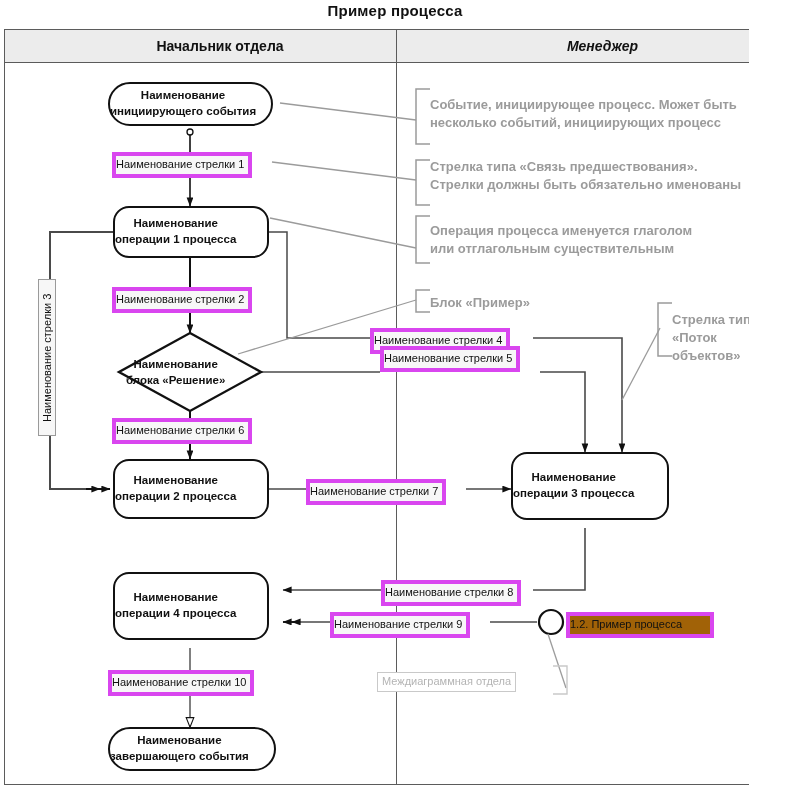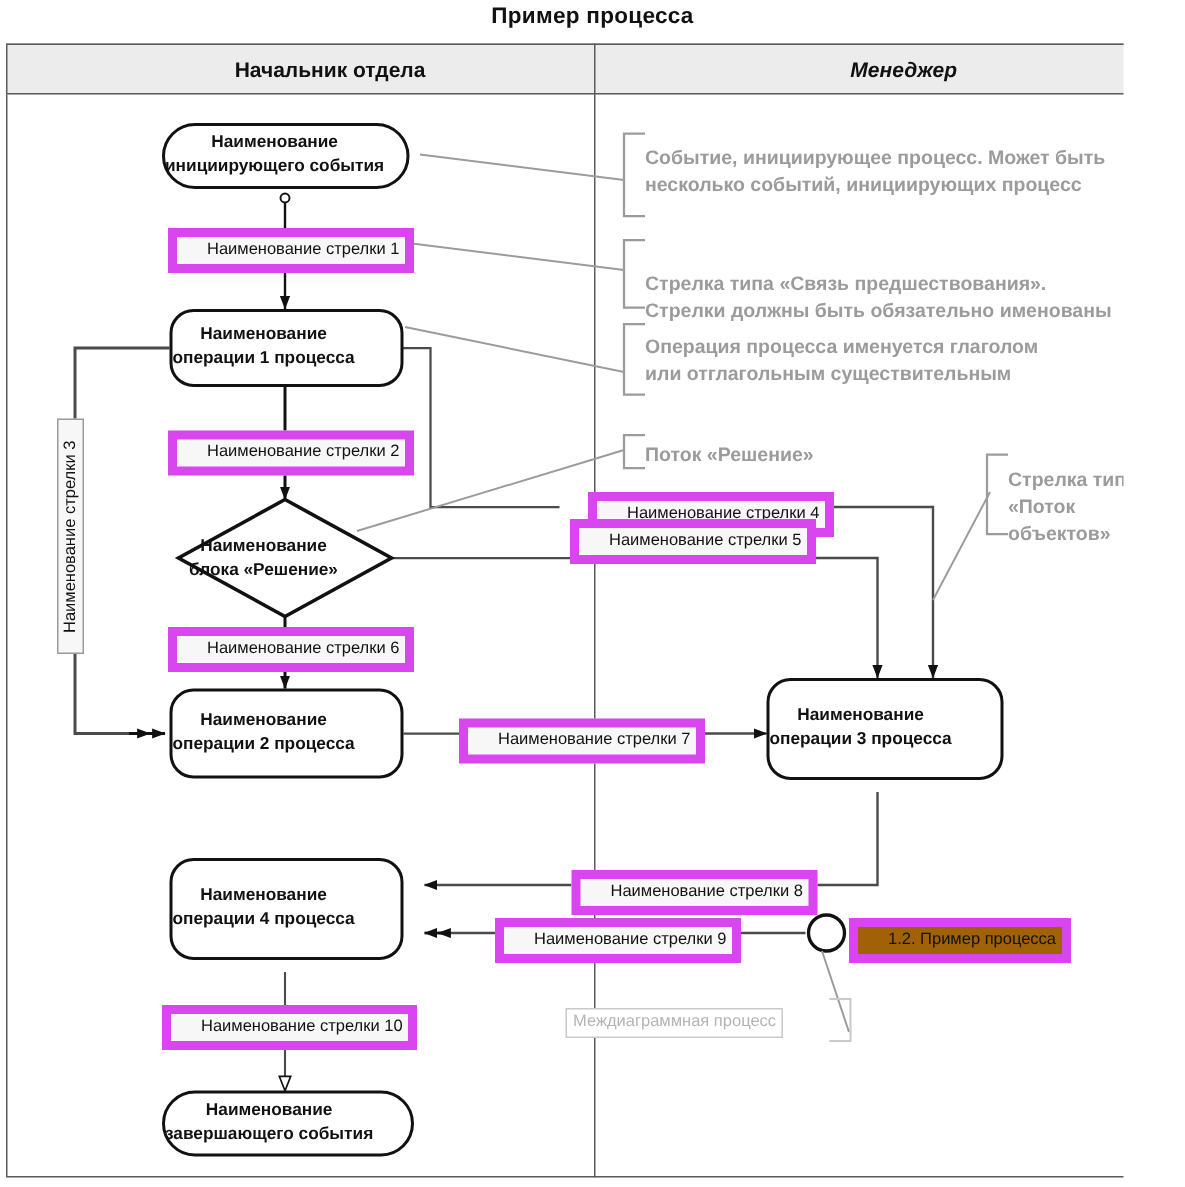--- a/index.html
+++ b/index.html
@@ -15,22 +15,22 @@
   #lane-title-1{left:4px;width:392px;}
   #lane-title-2{left:388px;width:389px;font-style:italic;}
   #lane-div{position:absolute;left:396px;top:29px;width:1px;height:756px;background:#5b5b5b;}
 
   svg#wires{position:absolute;left:0;top:0;width:790px;height:791px;pointer-events:none;}
 
   .node{position:absolute;box-sizing:border-box;display:flex;align-items:center;text-align:center;color:#111;background:#fff;}
   .rbox{border:2.2px solid #111;border-radius:16px;font-size:11.5px;line-height:1.35;font-weight:bold;}
   .ebox{border:2.6px solid #111;border-radius:22px;font-size:11.5px;line-height:1.35;font-weight:bold;}
 
-  .alabel{position:absolute;box-sizing:border-box;background:#f7f7f7;border:6px solid #d946ef;
-          font-size:11px;color:#111;line-height:1;padding:3px 4px 4px 20px;white-space:nowrap;}
+  .alabel{position:absolute;box-sizing:border-box;background:#f7f7f7;border:4px solid #d946ef;
+          font-size:11px;color:#111;line-height:1;padding:3px 4px 4px 0;white-space:nowrap;}
   .alabel.plain{background:#a16207;}
   .vlabel{position:absolute;box-sizing:border-box;background:#f7f7f7;border:1px solid #9a9a9a;
           font-size:11px;color:#111;white-space:nowrap;
           writing-mode:vertical-rl;transform:rotate(180deg);
           display:flex;align-items:center;justify-content:center;}
 
   .note{position:absolute;font-size:13px;line-height:1.38;color:#9b9b9b;font-weight:bold;white-space:pre-line;}
   .ghost-label{position:absolute;box-sizing:border-box;background:#fff;border:1px solid #c9c9c9;
           font-size:11px;color:#b4b4b4;line-height:1;padding:3px 4px 4px 4px;white-space:nowrap;}
 </style>
@@ -138,28 +138,28 @@
 
   <div class="node ebox" style="left:108px;top:727px;width:168px;height:44px;">
     <span>Наименование<br>завершающего события</span>
   </div>
 
   <div class="alabel plain" style="left:566px;top:612px;width:148px;">1.2. Пример процесса</div>
 
   <div class="alabel" style="left:112px;top:152px;">Наименование стрелки 1</div>
   <div class="alabel" style="left:112px;top:287px;">Наименование стрелки 2</div>
   <div class="vlabel" style="left:38px;top:279px;width:18px;height:157px;">Наименование стрелки 3</div>
-  <div class="alabel" style="left:392px;top:328px;text-align:center;">Наименование стрелки 4</div>
+  <div class="alabel" style="left:370px;top:328px;text-align:center;">Наименование стрелки 4</div>
   <div class="alabel" style="left:380px;top:346px;">Наименование стрелки 5</div>
   <div class="alabel" style="left:112px;top:418px;text-align:center;">Наименование стрелки 6</div>
   <div class="alabel" style="left:306px;top:479px;">Наименование стрелки 7</div>
   <div class="alabel" style="left:381px;top:580px;">Наименование стрелки 8</div>
   <div class="alabel" style="left:330px;top:612px;">Наименование стрелки 9</div>
   <div class="alabel" style="left:108px;top:670px;">Наименование стрелки 10</div>
 
   <div class="note" style="left:430px;top:96px;width:330px;">Событие, инициирующее процесс. Может быть<br>несколько событий, инициирующих процесс</div>
-  <div class="note" style="left:430px;top:180px;width:330px;">Стрелка типа «Связь предшествования».<br>Стрелки должны быть обязательно именованы</div>
+  <div class="note" style="left:430px;top:158px;width:330px;">Стрелка типа «Связь предшествования».<br>Стрелки должны быть обязательно именованы</div>
   <div class="note" style="left:430px;top:222px;width:330px;">Операция процесса именуется глаголом<br>или отглагольным существительным</div>
-  <div class="note" style="left:430px;top:294px;width:220px;">Поток «Решение»</div>
+  <div class="note" style="left:430px;top:294px;width:220px;">Блок «Пример»</div>
   <div class="note" style="left:672px;top:311px;width:115px;">Стрелка типа<br>«Поток объектов»</div>
-  <div class="ghost-label" style="left:377px;top:672px;">Междиаграммная процесс</div>
+  <div class="ghost-label" style="left:377px;top:672px;">Междиаграммная отдела</div>
 
 </div>
 
 </body></html>

